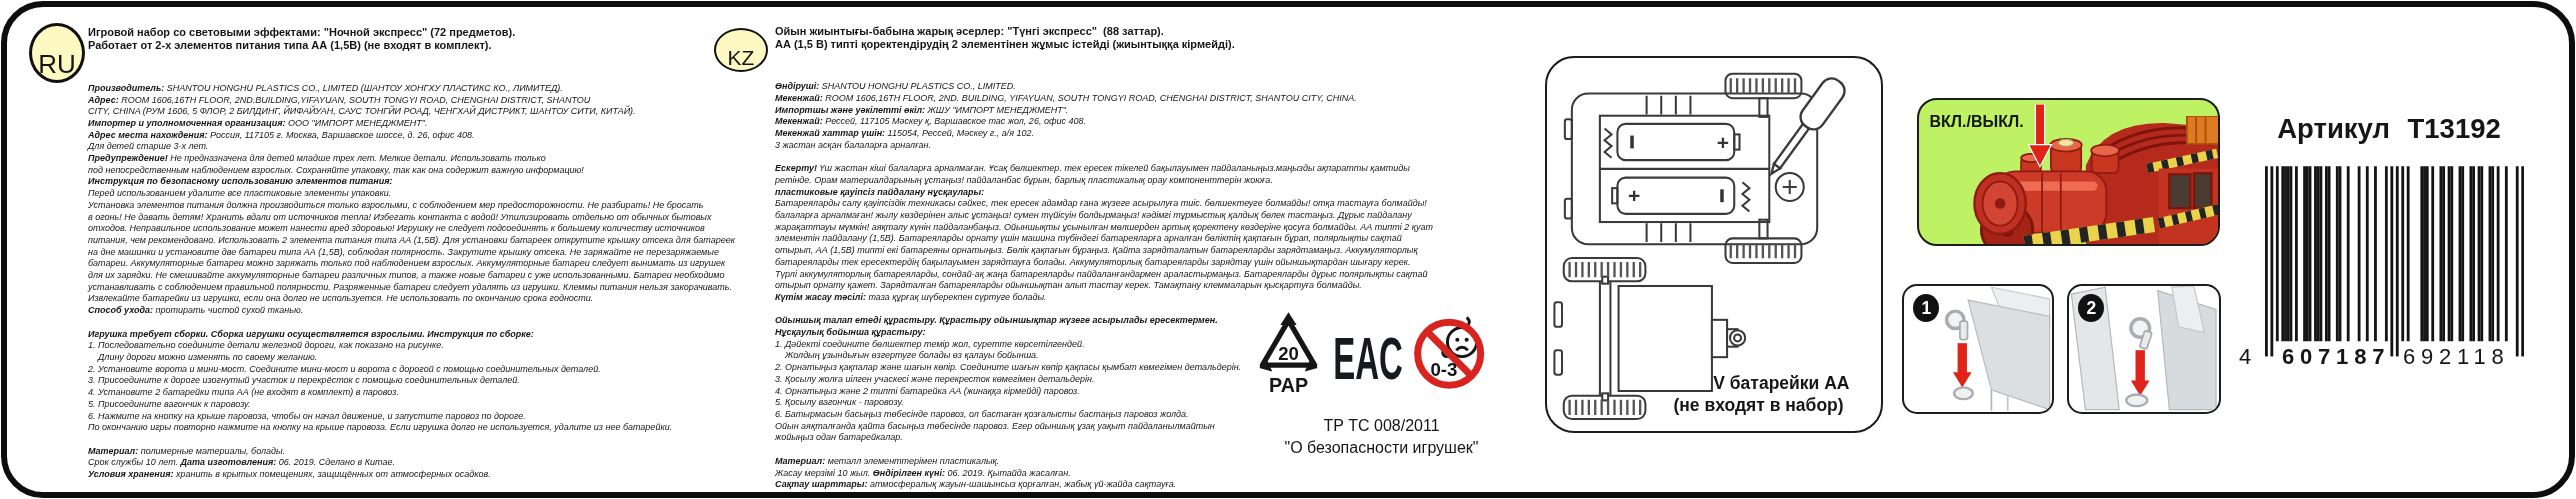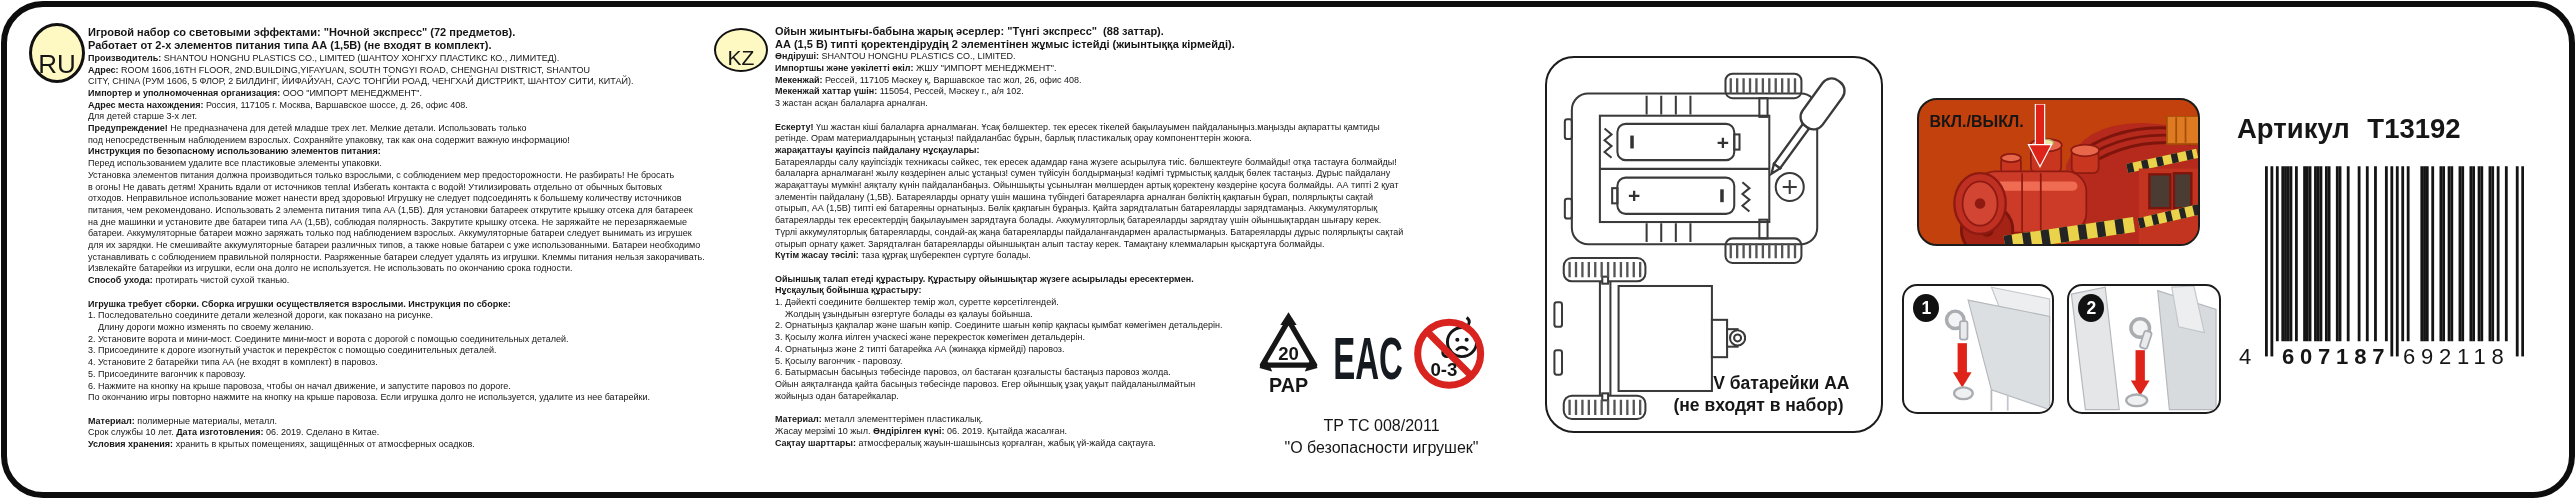--- a/index.html
+++ b/index.html
@@ -5,54 +5,54 @@
   html,body{margin:0;padding:0;}
   body{
     width:2576px;height:499px;position:relative;background:#fff;
     font-family:"Liberation Sans",sans-serif;color:#161616;overflow:hidden;
   }
   .frame{position:absolute;left:1.2px;top:1.2px;right:1.2px;bottom:1.2px;
     border:6.4px solid #0d0d0d;border-radius:42px;}
   
   .col{position:absolute;}
   .hdr .ln{font-size:11px;line-height:13.4px;font-weight:700;white-space:nowrap;}
-  .bodytxt{margin-top:0;}
+  .bodytxt{margin-top:30px;font-style:italic;}
   .bodytxt .ln{font-size:9px;line-height:11.7px;white-space:nowrap;}
   .ln .b{font-weight:700;}
   
   .badge{position:absolute;border:3.5px solid #111;border-radius:50%;
     display:flex;align-items:flex-end;justify-content:center;background:#fef9c3;}
   .badge.ru{left:29px;top:23.4px;width:50px;height:54px;font-size:26px;}
   .badge.kz{left:714px;top:28px;width:50px;height:40px;font-size:21px;border-width:2.9px;}
   
   .cert{position:absolute;left:1244px;top:415px;width:275px;text-align:center;
     font-size:16px;line-height:21.6px;}
   .sym{position:absolute;}
   
   .bat-box{position:absolute;left:1545px;top:56px;width:334px;height:373px;
     border:2.9px solid #1c1c1c;border-radius:29px;overflow:hidden;}
   .bat-note{position:absolute;left:93px;top:315px;width:237px;text-align:center;
     font-size:17.5px;line-height:21.6px;font-weight:700;}
   
   .train-box{position:absolute;left:1917px;top:98px;width:279px;height:144px;
-    border:2.9px solid #1c1c1c;border-radius:20px;overflow:hidden;background:#c2410c;}
+    border:2.9px solid #1c1c1c;border-radius:20px;overflow:hidden;background:#bef264;padding-left:20px;}
   .switch-label{position:absolute;left:10.5px;top:13px;font-size:16px;font-weight:700;z-index:3;}
   .train-arrow{position:absolute;left:108px;top:3.5px;z-index:2;}
   .loco{position:absolute;right:-1.2px;bottom:-1.2px;z-index:1;}
   
   .step-box{position:absolute;width:148px;height:126px;border:2.3px solid #1c1c1c;
     border-radius:15px;overflow:hidden;background:#fff;}
   .step-box.s1{left:1902px;top:284px;}
   .step-box.s2{left:2067px;top:284px;width:150px;}
   .step-num{position:absolute;left:9.3px;top:8.2px;width:26px;height:28px;background:#111;
     border-radius:50%;color:#fff;font-size:17.5px;font-weight:700;
     display:flex;align-items:center;justify-content:center;z-index:3;}
   .step-art{position:absolute;left:0;top:0;z-index:1;}
   
-  .article{position:absolute;left:2237px;top:113px;width:304px;text-align:left;
+  .article{position:absolute;left:2237px;top:113px;width:304px;text-align:center;
     font-size:27.5px;font-weight:700;white-space:nowrap;}
   .article .sep{display:inline-block;width:17.5px;}
   .barcode{position:absolute;left:2246px;top:166px;width:292px;height:217px;}
   .barcode svg{position:absolute;left:18.7px;top:0;}
   .bc-digit{position:absolute;top:178px;font-size:22px;letter-spacing:5.8px;white-space:nowrap;}
   .bc-lead{left:-7px;letter-spacing:0;}
   .bc-g1{left:36px;font-weight:bold;}
   .bc-g2{left:157px;}
 </style>
 </head>
@@ -97,41 +97,42 @@
       <div class="ln"><span class="b">Игрушка требует сборки. Сборка игрушки осуществляется взрослыми. Инструкция по сборке:</span></div>
       <div class="ln">1. Последовательно соедините детали железной дороги, как показано на рисунке.</div>
       <div class="ln">&nbsp;&nbsp;&nbsp;&nbsp;Длину дороги можно изменять по своему желанию.</div>
       <div class="ln">2. Установите ворота и мини-мост. Соедините мини-мост и ворота с дорогой с помощью соединительных деталей.</div>
       <div class="ln">3. Присоедините к дороге изогнутый участок и перекрёсток с помощью соединительных деталей.</div>
       <div class="ln">4. Установите 2 батарейки типа АА (не входят в комплект) в паровоз.</div>
       <div class="ln">5. Присоедините вагончик к паровозу.</div>
       <div class="ln">6. Нажмите на кнопку на крыше паровоза, чтобы он начал движение, и запустите паровоз по дороге.</div>
       <div class="ln">По окончанию игры повторно нажмите на кнопку на крыше паровоза. Если игрушка долго не используется, удалите из нее батарейки.</div>
       <div class="ln">&nbsp;</div>
-      <div class="ln"><span class="b">Материал:</span><span> полимерные материалы, металл.</span></div>
+      <div class="ln"><span class="b">Материал:</span><span> полимерные материалы, болады.</span></div>
       <div class="ln"><span>Срок службы 10 лет. </span><span class="b">Дата изготовления:</span><span> 06. 2019. Сделано в Китае.</span></div>
       <div class="ln"><span class="b">Условия хранения:</span><span> хранить в крытых помещениях, защищённых от атмосферных осадков.</span></div>
     </div>
 </div>
 
 <div class="col" style="left:775px;top:24.5px;width:730px;">
   <div class="hdr">
       <div class="ln">Ойын жиынтығы-бабына жарық әсерлер: "Түнгі экспресс" &nbsp;(88 заттар).</div>
       <div class="ln">АА (1,5 В) типті қоректендірудің 2 элементінен жұмыс істейді (жиынтыққа кірмейді).</div>
     </div>
   <div class="bodytxt">
       <div class="ln"><span class="b">Өндіруші:</span><span> SHANTOU HONGHU PLASTICS CO., LIMITED.</span></div>
+      <div class="ln"><span class="b">Мекенжай:</span><span> ROOM 1606,16TH FLOOR, 2ND. BUILDING, YIFAYUAN, SOUTH TONGYI ROAD, CHENGHAI DISTRICT, SHANTOU CITY, CHINA.</span></div>
       <div class="ln"><span class="b">Импортшы және уәкілетті өкіл:</span><span> ЖШУ "ИМПОРТ МЕНЕДЖМЕНТ".</span></div>
       <div class="ln"><span class="b">Мекенжай:</span><span> Рессей, 117105 Мәскеу қ, Варшавское тас жол, 26, офис 408.</span></div>
       <div class="ln"><span class="b">Мекенжай хаттар үшін:</span><span> 115054, Рессей, Мәскеу г., а/я 102.</span></div>
       <div class="ln">3 жастан асқан балаларға арналған.</div>
       <div class="ln">&nbsp;</div>
       <div class="ln"><span class="b">Ескерту!</span><span> Үш жастан кіші балаларға арналмаған. Ұсақ бөлшектер. тек ересек тікелей бақылауымен пайдаланыңыз.маңызды ақпаратты қамтиды</span></div>
       <div class="ln">ретінде. Орам материалдарының ұстаңыз! пайдаланбас бұрын, барлық пластикалық орау компоненттерін жоюға.</div>
-      <div class="ln"><span class="b">жарақаттауы қауіпсіз пайдалану нұсқаулары:</span></div>
+      <div class="ln"><span class="b">пластиковые қауіпсіз пайдалану нұсқаулары:</span></div>
       <div class="ln">Батареяларды салу қауіпсіздік техникасы сәйкес, тек ересек адамдар ғана жүзеге асырылуға тиіс. бөлшектеуге болмайды! отқа тастауға болмайды!</div>
       <div class="ln">балаларға арналмаған! жылу көздерінен алыс ұстаңыз! сумен түйісуін болдырмаңыз! кәдімгі тұрмыстық қалдық бөлек тастаңыз. Дұрыс пайдалану</div>
       <div class="ln">жарақаттауы мүмкін! аяқталу күнін пайдаланбаңыз. Ойыншықты ұсынылған мөлшерден артық қоректену көздеріне қосуға болмайды. АА типті 2 қуат</div>
       <div class="ln">элементін пайдалану (1,5В). Батареяларды орнату үшін машина түбіндегі батареяларға арналған бөліктің қақпағын бұрап, полярлықты сақтай</div>
       <div class="ln">отырып, АА (1,5В) типті екі батареяны орнатыңыз. Бөлік қақпағын бұраңыз. Қайта зарядталатын батареяларды зарядтамаңыз. Аккумуляторлық</div>
       <div class="ln">батареяларды тек ересектердің бақылауымен зарядтауға болады. Аккумуляторлық батареяларды зарядтау үшін ойыншықтардан шығару керек.</div>
       <div class="ln">Түрлі аккумуляторлық батареяларды, сондай-ақ жаңа батареяларды пайдаланғандармен араластырмаңыз. Батареяларды дұрыс полярлықты сақтай</div>
       <div class="ln">отырып орнату қажет. Зарядталған батареяларды ойыншықтан алып тастау керек. Тамақтану клеммаларын қысқартуға болмайды.</div>
       <div class="ln"><span class="b">Күтім жасау тәсілі:</span><span> таза құрғақ шүберекпен сүртуге болады.</span></div>
       <div class="ln">&nbsp;</div>

